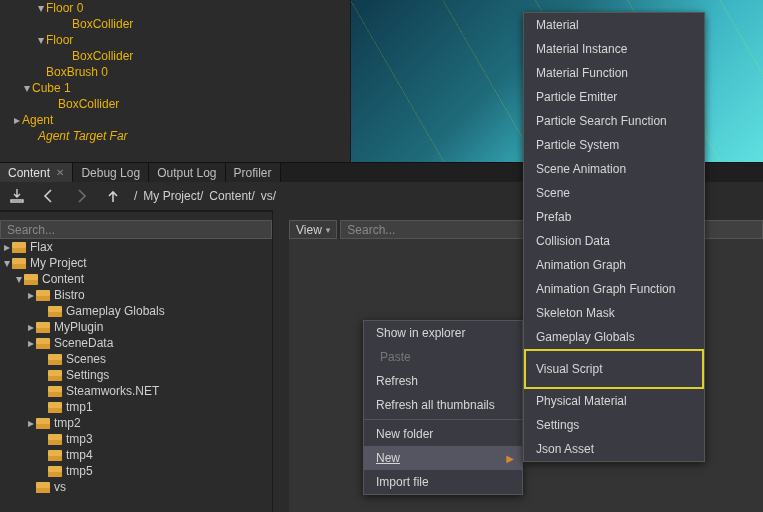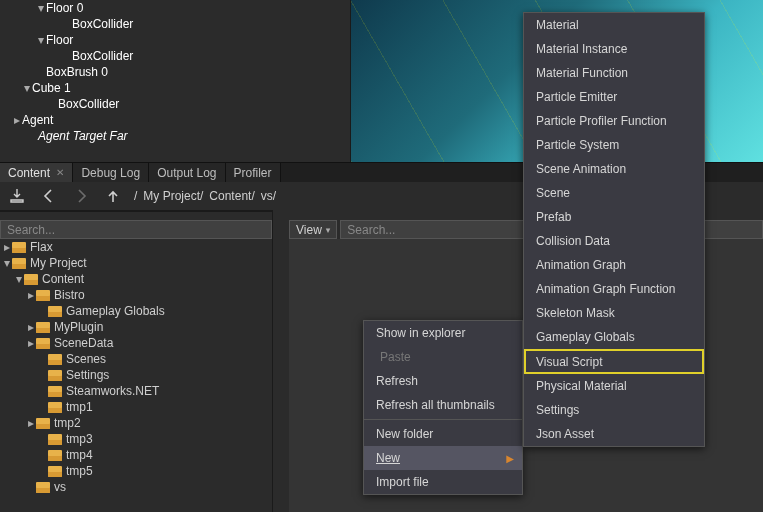--- a/index.html
+++ b/index.html
@@ -2,21 +2,21 @@
 <html><head>
 <meta charset="utf-8">
 <style>
   * { box-sizing: border-box; margin: 0; padding: 0; font-family: "Segoe UI", Arial, sans-serif; font-size: 12px; }
   body { width: 763px; height: 512px; background: #2b2b2b; color: #cfcfcf; overflow: hidden; position: relative; }
 
   
   .scene-panel { position: absolute; left: 0; top: 0; width: 350px; height: 162px; background: #2b2b2b; overflow: hidden; }
   .scene-panel .row { height: 16px; line-height: 16px; white-space: nowrap; display: flex; align-items: center; }
   .scene-panel .row span.tri { width: 10px; text-align: center; color: #aaa; display: inline-block; }
-  .scene-panel .row .label { color: #ffffff; }
+  .scene-panel .row .label { color: #eab308; }
 
   
   .viewport { position: absolute; left: 350px; top: 0; width: 413px; height: 162px; background: linear-gradient(135deg,#0f3a4d 0%, #1f6b7a 40%, #3bb4c2 65%, #5fe0e0 100%); border-left:1px solid #1a1a1a; }
   .viewport::before { content:""; position:absolute; inset:0; background: repeating-linear-gradient(60deg, rgba(255,255,0,0.12) 0 1px, transparent 1px 80px); }
 
   
   .tabs { position: absolute; left:0; top:162px; width:763px; height:20px; background:#1f1f1f; display:flex; align-items:center; border-top:1px solid #111; }
   .tabs .tab { padding: 0 8px; height:100%; display:flex; align-items:center; color:#bdbdbd; border-right:1px solid #111; }
   .tabs .tab.active { background:#363636; color:#e0e0e0; }
   .tabs .tab .close { margin-left:6px; color:#888; font-size:10px; }
@@ -50,21 +50,21 @@
   .ctx-menu .item { height:24px; display:flex; align-items:center; padding:0 12px; color:#d6d6d6; position:relative; white-space:nowrap; }
   .ctx-menu .item.disabled { color:#777;padding-left:16px; }
   .ctx-menu .sep { height:1px; background:#555; margin:2px 0; }
   .ctx-menu .item.hover { background:#555562;text-decoration:underline; }
   .ctx-menu .item .arrow { position:absolute; right:8px; color:#d8862f; font-size:10px; }
   #ctx1 { left:318px; top:320px; width:160px; }
 
   
   #ctx2 { left:478px; top:12px; width:182px; }
   #ctx2 .item { height:24px; }
-  #ctx2 .item.highlight { border:2px solid #e0d02a; height:25px; padding:0 10px; }
+  #ctx2 .item.highlight { border:2px solid #e0d02a; height:40px; padding:0 10px; }
 
   
   .panels-split { position:absolute; left:0; top:210px; width:763px; height:2px; background:#1a1a1a; }
 </style>
 </head>
 <body>
 
 <div class="scene-panel" id="scene-panel">
     <div class="row" style="padding-left: 36px;">
       <span class="tri">▾</span>
@@ -287,21 +287,21 @@
     <div class="item">
       <span>Material Instance</span>
     </div>
     <div class="item">
       <span>Material Function</span>
     </div>
     <div class="item">
       <span>Particle Emitter</span>
     </div>
     <div class="item">
-      <span>Particle Profiler Function</span>
+      <span>Particle Search Function</span>
     </div>
     <div class="item">
       <span>Particle System</span>
     </div>
     <div class="item">
       <span>Scene Animation</span>
     </div>
     <div class="item">
       <span>Scene</span>
     </div>

